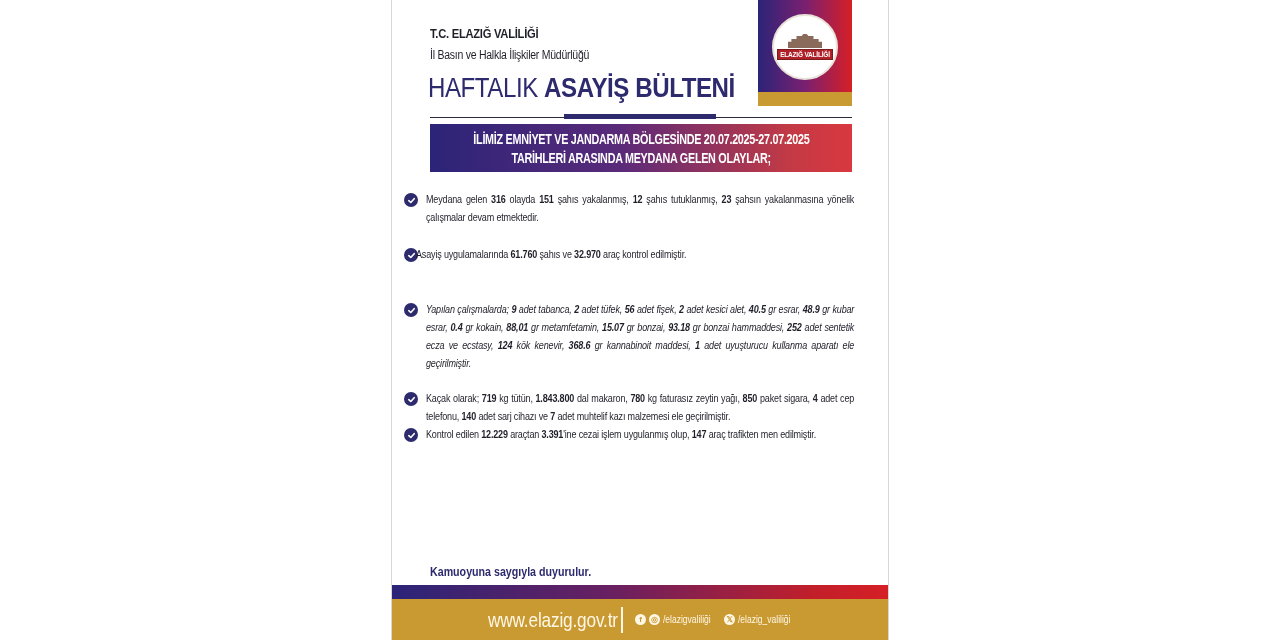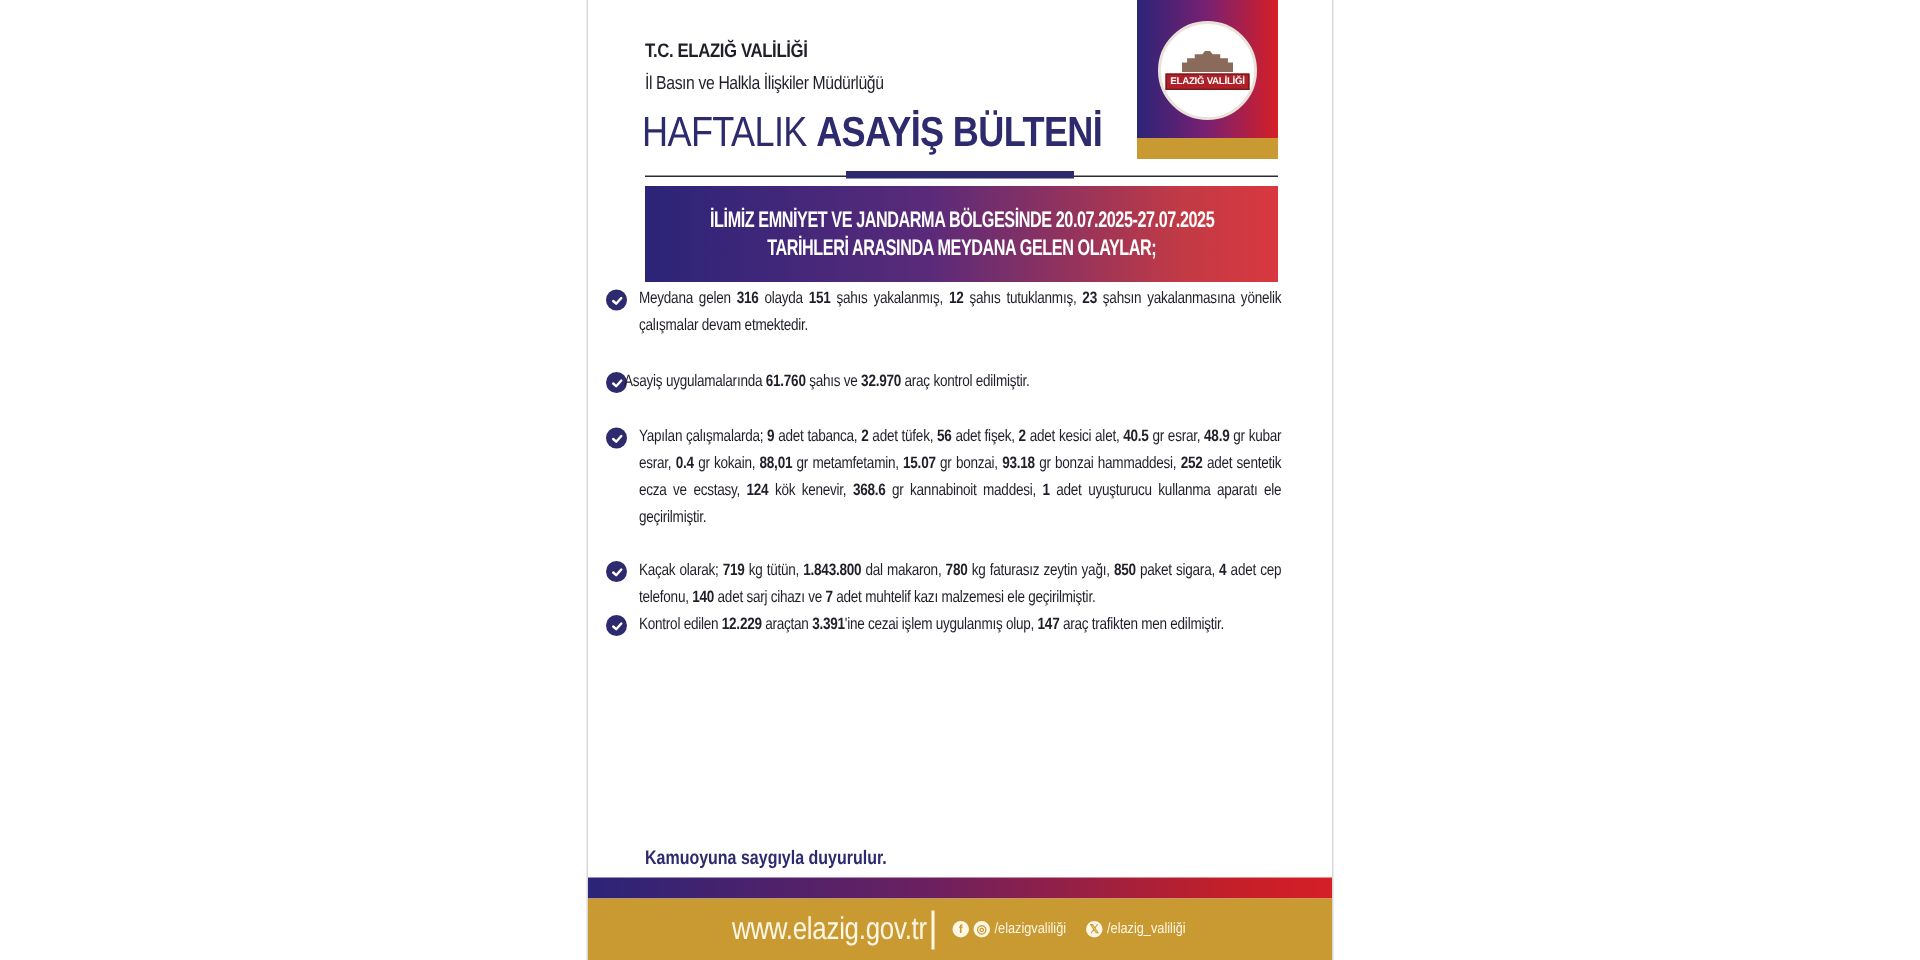--- a/index.html
+++ b/index.html
@@ -28,21 +28,21 @@
       position: absolute; left: 14px; top: 14px; width: 66px; height: 66px; border-radius: 50%;
       background: #ffffff; border: 2px solid #e9e2d8; display: flex; align-items: center; justify-content: center; flex-direction: column;
     }
     .logo-castle { width: 34px; height: 14px; background: #8a6a5a; clip-path: polygon(0 100%, 0 55%, 10% 55%, 10% 35%, 25% 35%, 25% 15%, 40% 15%, 45% 0, 55% 0, 60% 15%, 75% 15%, 75% 35%, 90% 35%, 90% 55%, 100% 55%, 100% 100%); }
     .logo-text { margin-top: 1px; background: #b02028; color: #fff; font-size: 6.5px; font-weight: bold; padding: 1px 2px; border: 1px solid #7d1a1a; letter-spacing: -0.2px; white-space: nowrap; }
 
     .rule { position: absolute; left: 38px; top: 117px; width: 422px; height: 1px; background: #2a2a3a; }
     .rule-accent { position: absolute; left: 172px; top: 114px; width: 152px; height: 5px; background: #2d2a6e; }
 
     .banner {
-      position: absolute; left: 38px; top: 124px; width: 422px; height: 64px;
+      position: absolute; left: 38px; top: 124px; width: 422px; height: 48px;
       background: linear-gradient(90deg, #2b2478 0%, #5a2a7a 45%, #c23a45 85%, #d9383f 100%);
       display: flex; flex-direction: column; align-items: center; justify-content: center;
       color: #ffffff; font-weight: bold; font-size: 15px; line-height: 19px; letter-spacing: -0.4px;
     }
     .banner span { display: block; transform: scaleX(0.72); white-space: nowrap; }
 
     
     .items { position: absolute; left: 12px; top: 190px; width: 450px; }
     .item { position: relative; padding-left: 22px; font-size: 11px; line-height: 18px; color: #1f1f2a; }
     .item .check {
@@ -92,29 +92,29 @@
 
   <div class="items">
     <div class="item" style="margin-bottom:19px;">
       <span class="check">
           <svg viewBox="0 0 10 10">
             <path d="M2 5.2 L4.2 7.2 L8 3" stroke="#fff" stroke-width="1.8" fill="none" stroke-linecap="round" stroke-linejoin="round"></path>
           </svg>
         </span>
       <span class="txt">Meydana gelen <b>316</b> olayda <b>151</b> şahıs yakalanmış, <b>12</b> şahıs tutuklanmış, <b>23</b> şahsın yakalanmasına yönelik çalışmalar devam etmektedir.</span>
     </div>
-    <div class="item" style="margin-bottom:19px;padding-left:12px;">
+    <div class="item" style="margin-bottom:37px;padding-left:12px;">
       <span class="check">
           <svg viewBox="0 0 10 10">
             <path d="M2 5.2 L4.2 7.2 L8 3" stroke="#fff" stroke-width="1.8" fill="none" stroke-linecap="round" stroke-linejoin="round"></path>
           </svg>
         </span>
       <span class="txt">Asayiş uygulamalarında <b>61.760</b> şahıs ve <b>32.970</b> araç kontrol edilmiştir.</span>
     </div>
-    <div class="item" style="margin-bottom:17px;">
+    <div class="item" style="margin-bottom:17px;font-style:italic;">
       <span class="check">
           <svg viewBox="0 0 10 10">
             <path d="M2 5.2 L4.2 7.2 L8 3" stroke="#fff" stroke-width="1.8" fill="none" stroke-linecap="round" stroke-linejoin="round"></path>
           </svg>
         </span>
       <span class="txt">Yapılan çalışmalarda; <b>9</b> adet tabanca, <b>2</b> adet tüfek, <b>56</b> adet fişek, <b>2</b> adet kesici alet, <b>40.5</b> gr esrar, <b>48.9</b> gr kubar esrar, <b>0.4</b> gr kokain, <b>88,01</b> gr metamfetamin, <b>15.07</b> gr bonzai, <b>93.18</b> gr bonzai hammaddesi, <b>252</b> adet sentetik ecza ve ecstasy, <b>124</b> kök kenevir,  <b>368.6</b> gr kannabinoit maddesi, <b>1</b> adet uyuşturucu kullanma aparatı ele geçirilmiştir.</span>
     </div>
     <div class="item" style="">
       <span class="check">
           <svg viewBox="0 0 10 10">

